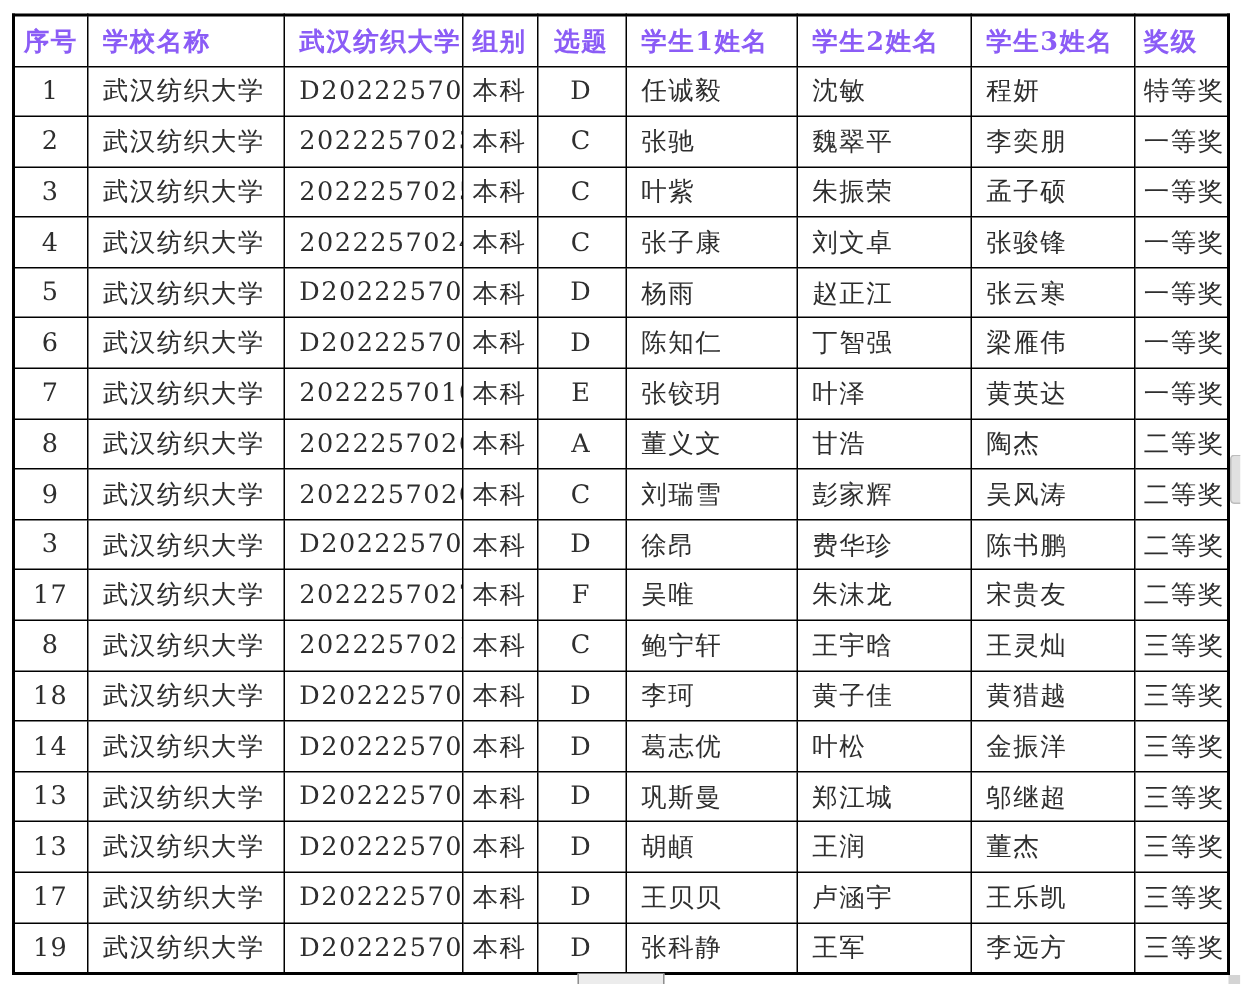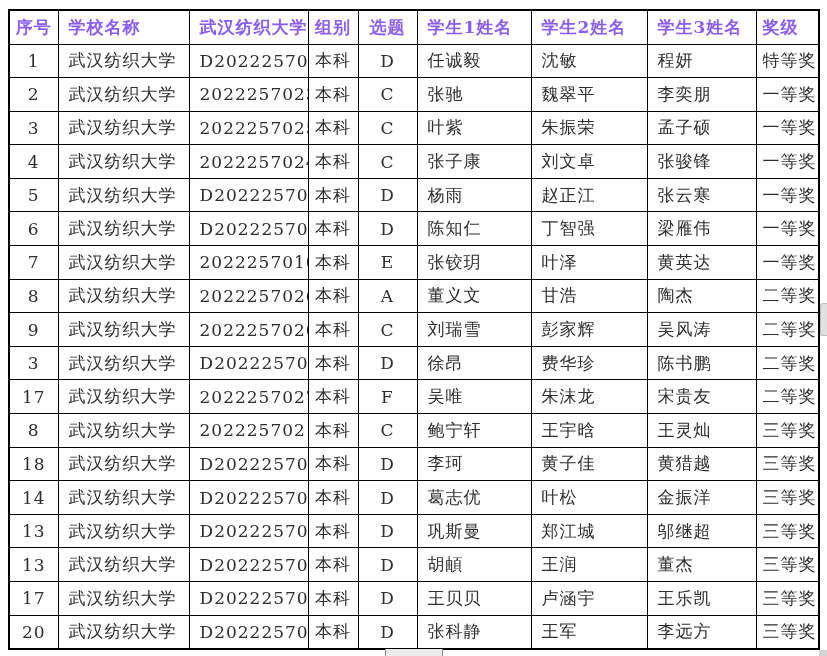--- a/index.html
+++ b/index.html
@@ -300,21 +300,21 @@
           <td>武汉纺织大学</td>
           <td>D2022257008</td>
           <td>本科</td>
           <td>D</td>
           <td>王贝贝</td>
           <td>卢涵宇</td>
           <td>王乐凯</td>
           <td>三等奖</td>
         </tr>
         <tr>
-          <td>20</td>
+          <td>19</td>
           <td>武汉纺织大学</td>
           <td>D2022257011</td>
           <td>本科</td>
           <td>D</td>
           <td>张科静</td>
           <td>王军</td>
           <td>李远方</td>
           <td>三等奖</td>
         </tr>
       </tbody>

